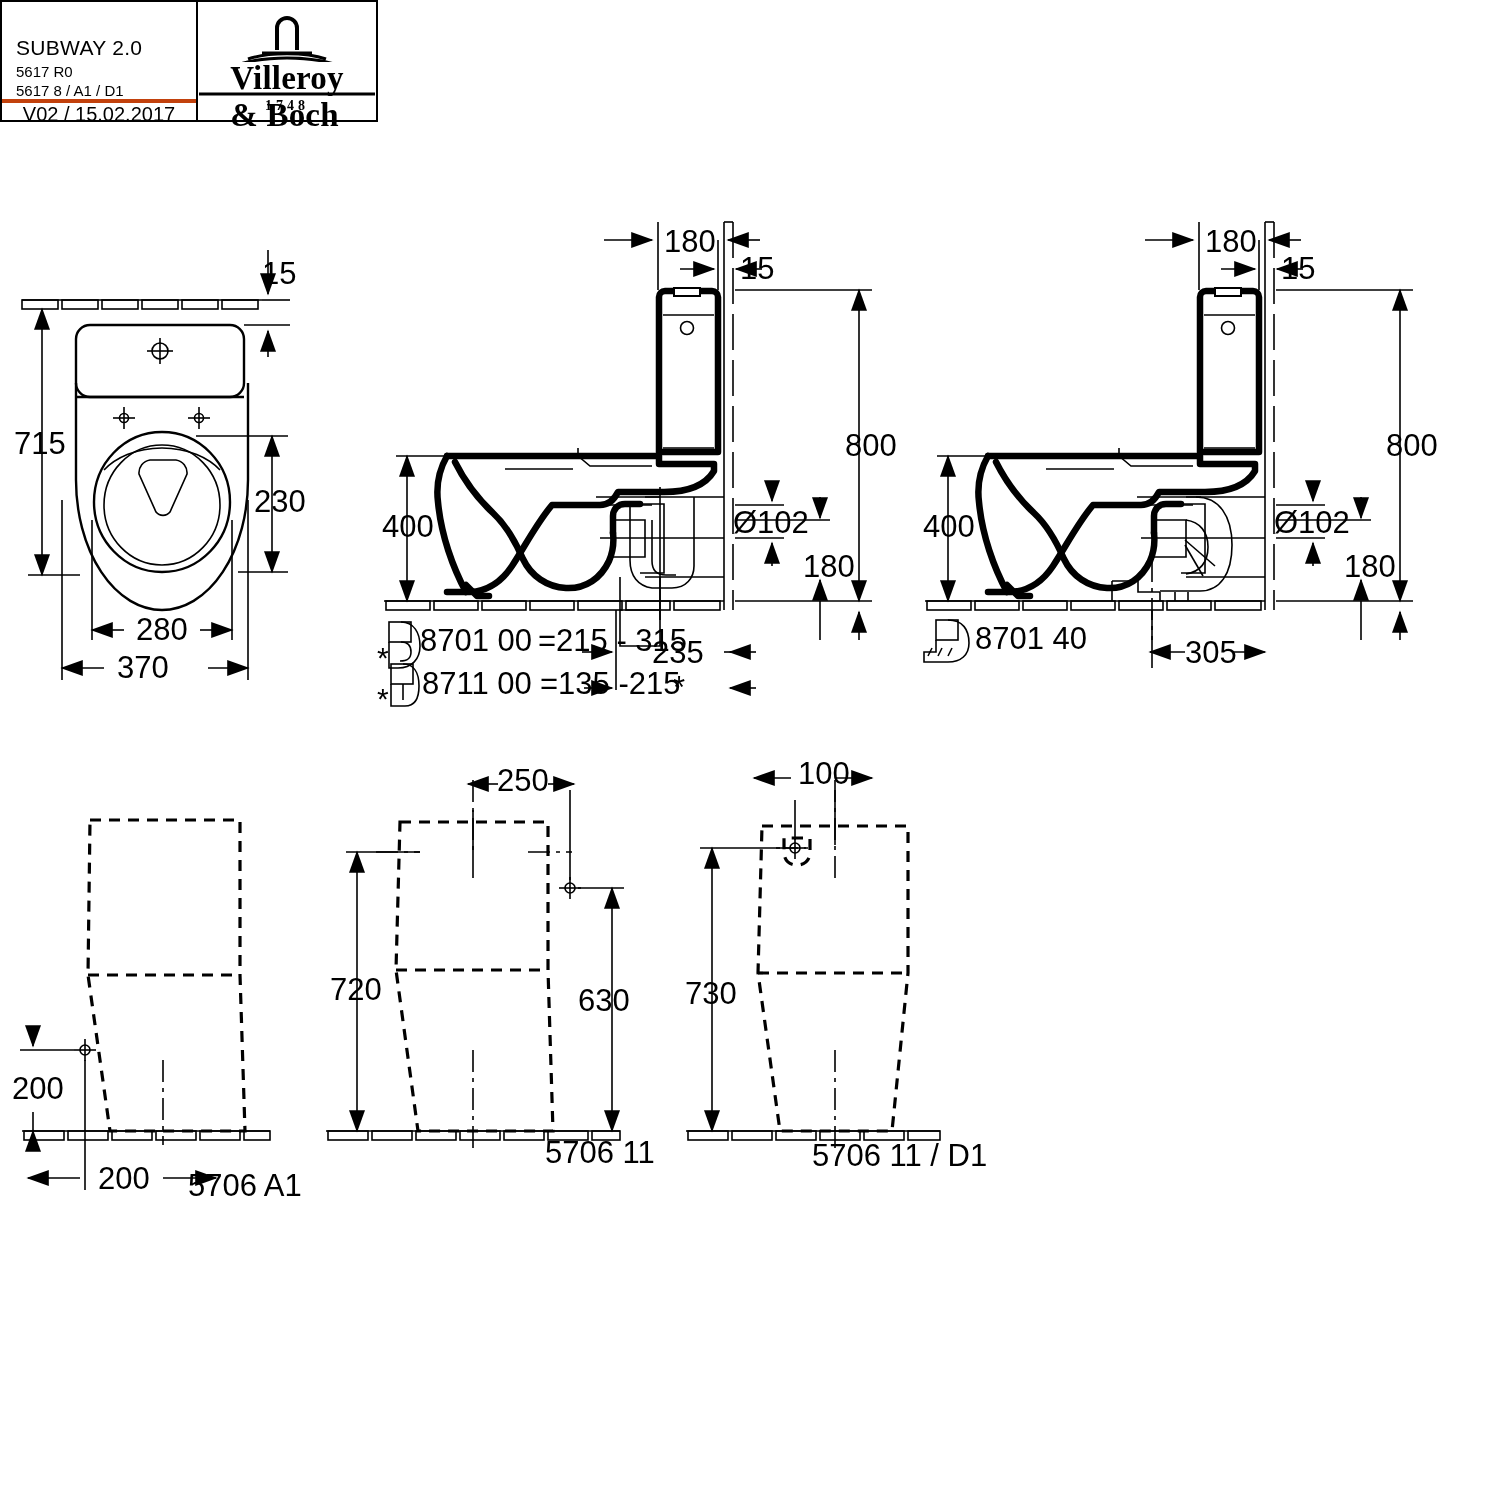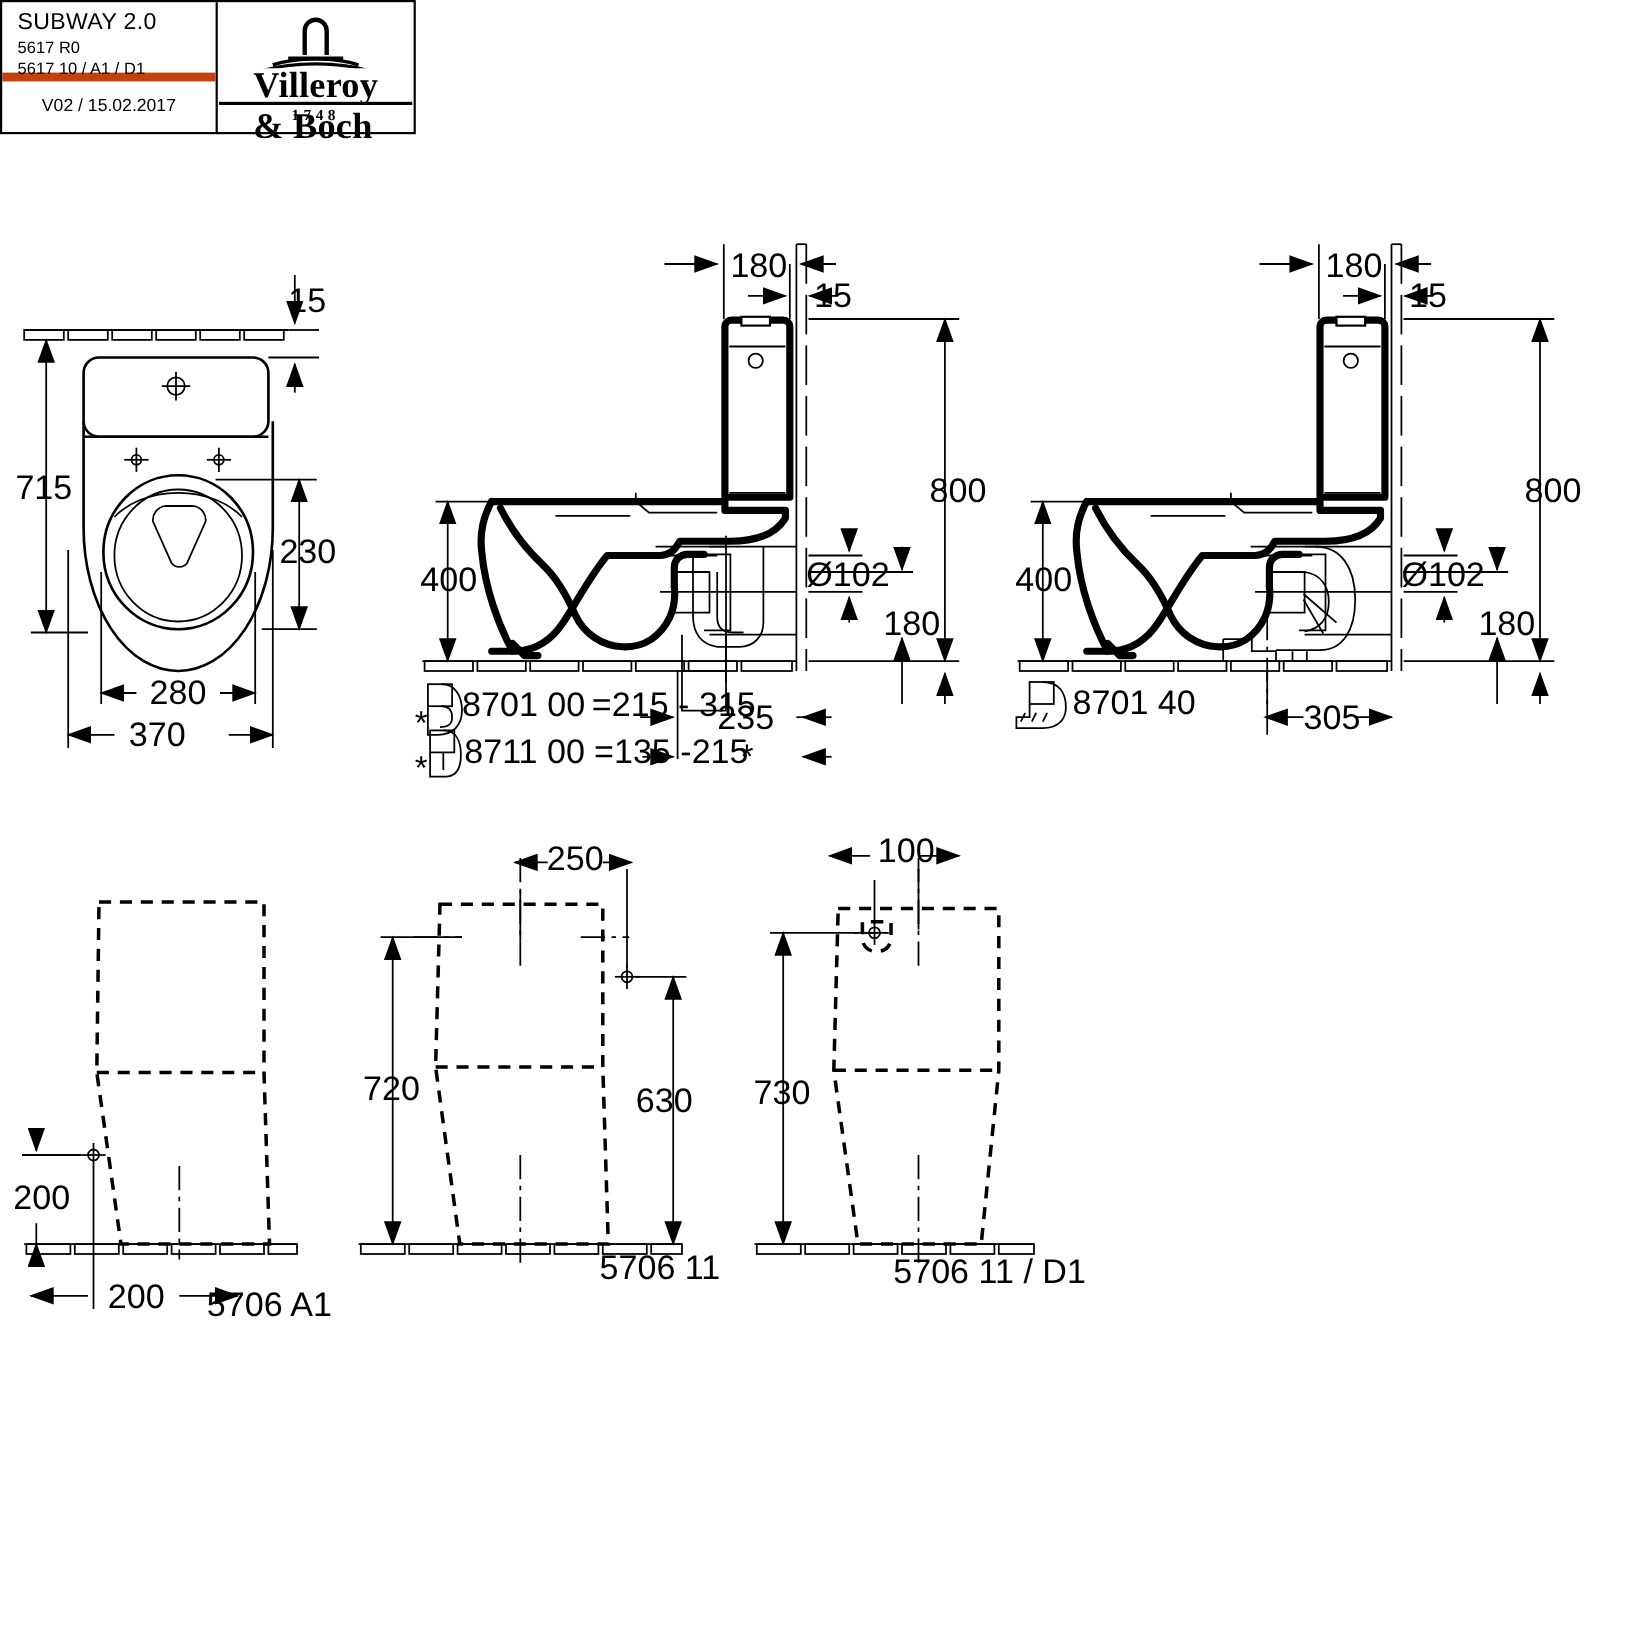--- a/index.html
+++ b/index.html
@@ -5,27 +5,27 @@
   html,body{margin:0;padding:0;background:#fff;}
   body{width:1500px;height:1500px;position:relative;
        font-family:"Liberation Sans",sans-serif;color:#000;overflow:hidden;}
   #sheet{position:absolute;inset:0;width:1500px;height:1500px;}
   .lbl{position:absolute;font-family:"Liberation Sans",sans-serif;
        color:#000;white-space:nowrap;line-height:1;}
   .dim{font-size:31px;}
   .tag{font-size:25px;}
   #titleblock{left:1072px;top:1152px;width:378px;height:122px;border:2px solid #000;box-sizing:border-box;display:flex;}
   #tb-left{width:196px;border-right:2px solid #000;box-sizing:border-box;display:flex;flex-direction:column;}
-  #tb-left-top{height:72px;border-bottom:8px solid #c2410c;box-sizing:border-box;padding:6px 0 0 14px;}
+  #tb-left-top{height:93px;border-bottom:4px solid #c2410c;box-sizing:border-box;padding:6px 0 0 14px;margin-top:28px;}
   #tb-left-bot{flex:1;display:flex;align-items:center;justify-content:center;}
   #tb-right{flex:1;position:relative;}
   .tb-l1{font-size:21px;letter-spacing:.3px;}
   .tb-l2{font-size:15px;margin-top:3px;}
   .tb-l3{font-size:15px;margin-top:2px;}
-  .tb-ver{font-size:16px;text-align:right;}
+  .tb-ver{font-size:20px;text-align:right;}
   #vb-name{position:absolute;left:50%;transform:translateX(-50%);top:58px;
            font-family:"Liberation Serif",serif;font-weight:700;font-size:33px;letter-spacing:.2px;}
   #vb-year{position:absolute;left:50%;transform:translateX(-50%);top:96px;
            font-family:"Liberation Serif",serif;font-weight:700;font-size:14px;letter-spacing:4px;}
 </style>
 </head>
 <body>
 
 <svg id="sheet" viewBox="0 0 1500 1500">
   <defs>
@@ -506,21 +506,21 @@
 
 <div class="lbl dim" style="left:798px;top:758px;">100</div>
 <div class="lbl dim" style="left:685px;top:978px;">730</div>
 <div class="lbl dim" style="left:812px;top:1140px;">5706 11 / D1</div>
 
 <div id="titleblock">
   <div id="tb-left">
     <div id="tb-left-top">
       <div class="tb-l1">SUBWAY 2.0</div>
       <div class="tb-l2">5617 R0</div>
-      <div class="tb-l3">5617 10 / A1 / D1</div>
+      <div class="tb-l3">5617 8 / A1 / D1</div>
     </div>
     <div id="tb-left-bot">
       <div class="tb-ver">V02 / 15.02.2017</div>
     </div>
   </div>
   <div id="tb-right">
     <svg width="182" height="56" viewBox="0 0 182 56" style="position:absolute;left:50%;top:4px;transform:translateX(-50%);">
       <path d="M81,44 L81,22 A10,10 0 0 1 101,22 L101,44" fill="none" stroke="#000" stroke-width="4"></path>
       <line x1="66" y1="47" x2="116" y2="47" stroke="#000" stroke-width="3.2"></line>
       <path d="M52,53 C72,46 110,46 130,53" fill="none" stroke="#000" stroke-width="3"></path>

